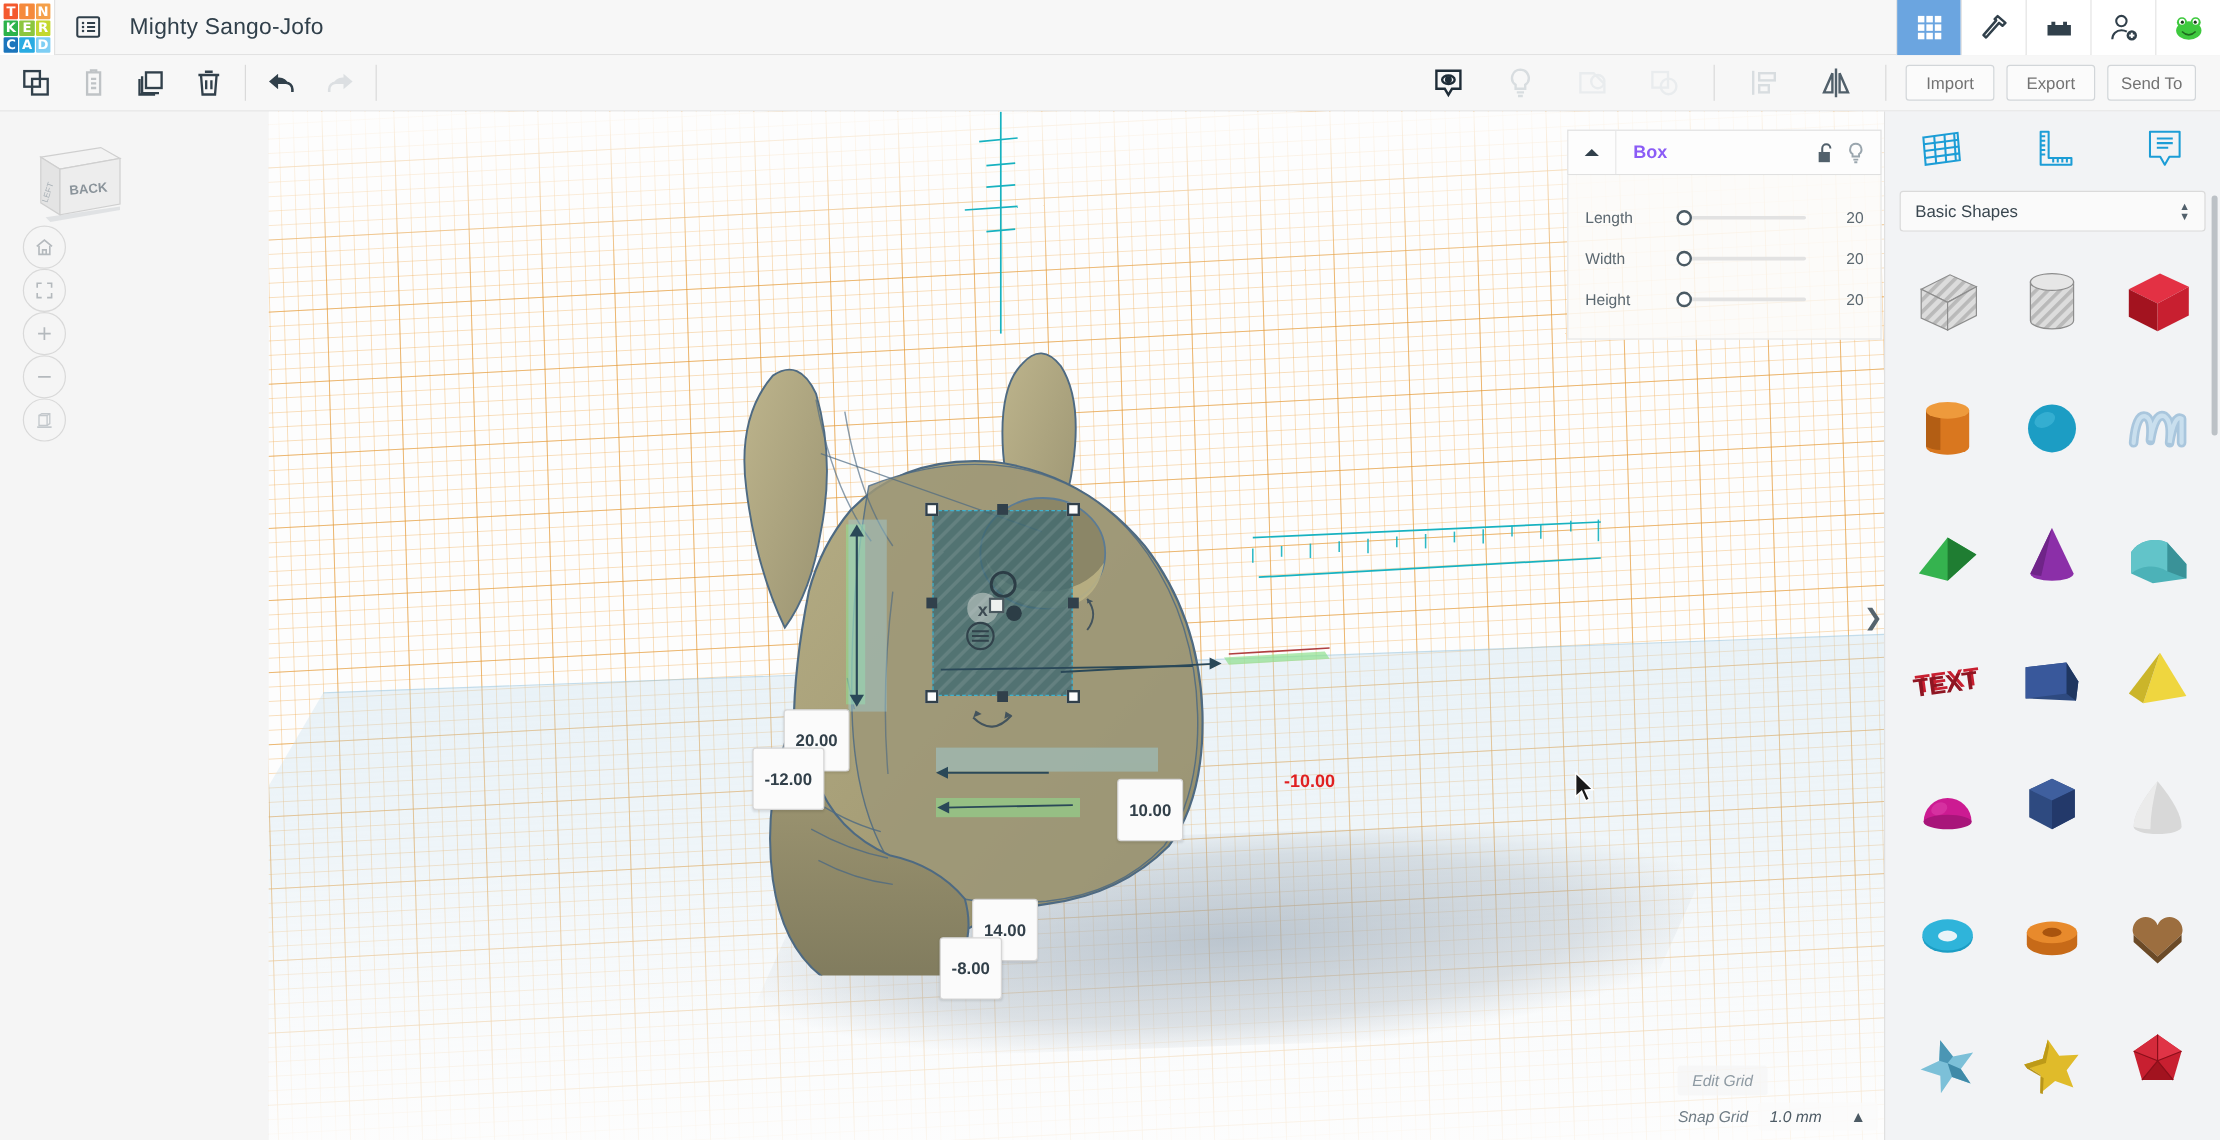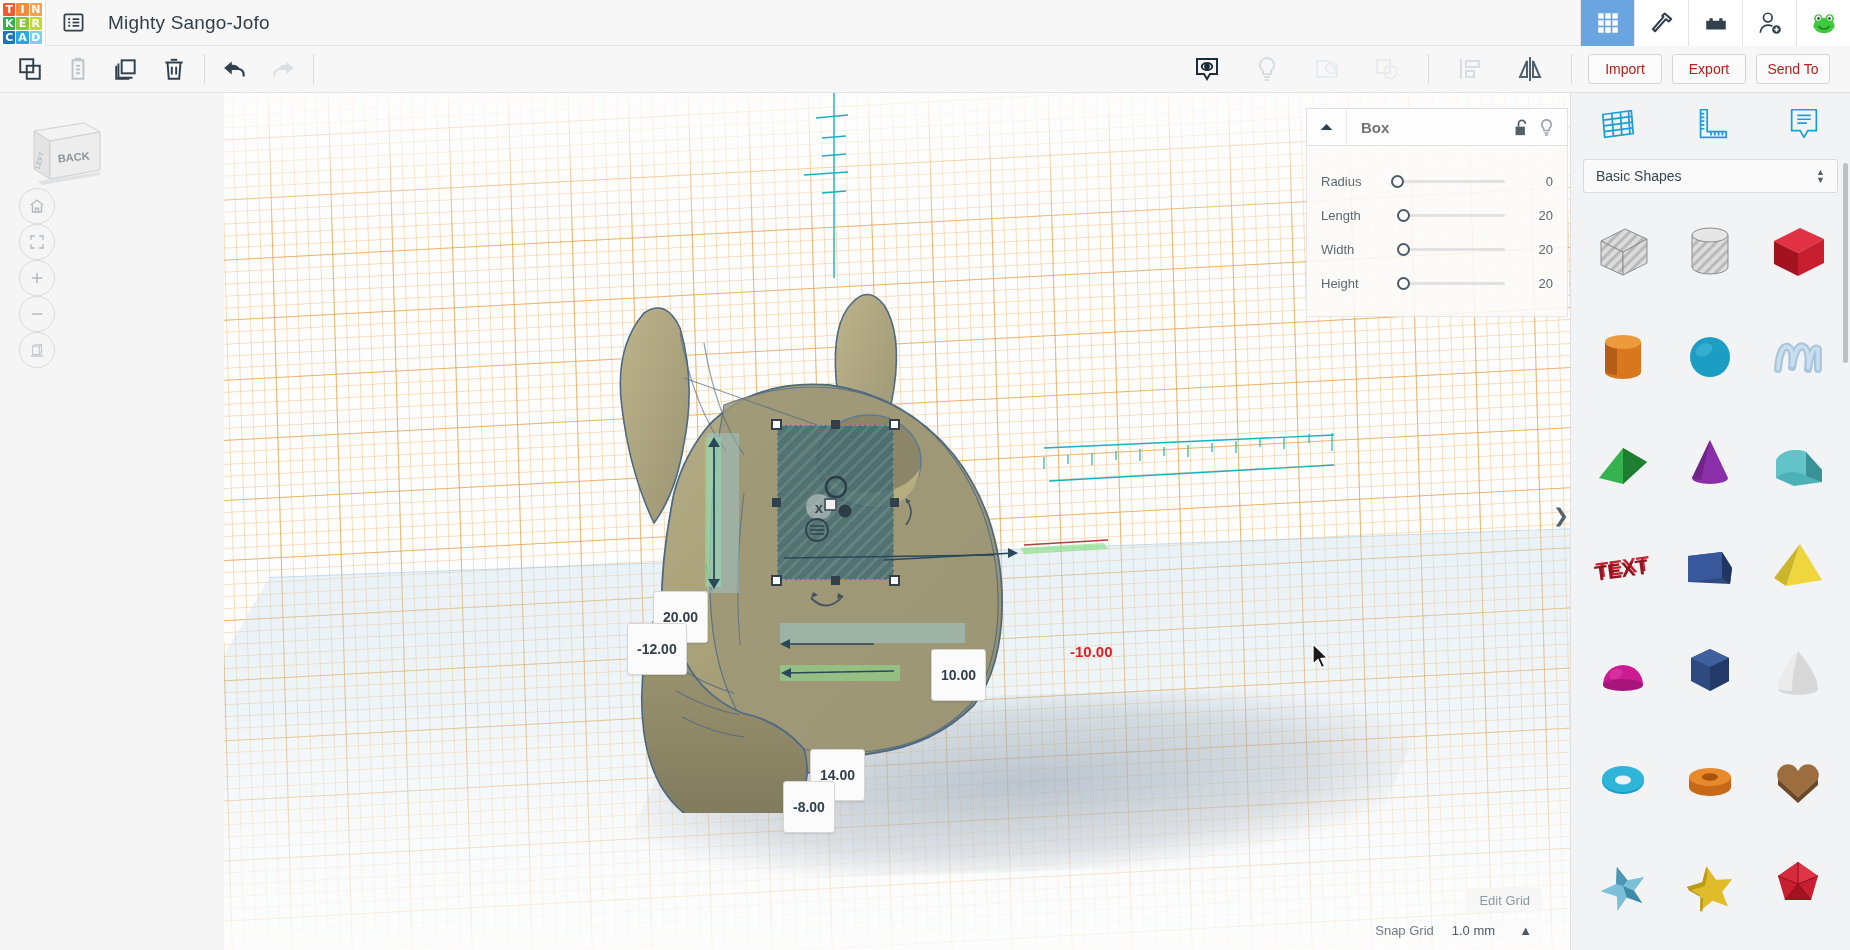--- a/index.html
+++ b/index.html
@@ -64,21 +64,21 @@
   }
   .t2r {
     width: 50px; height: 46px; display: flex; align-items: center; justify-content: center;
     cursor: pointer;
   }
   .t2r svg { width: 28px; height: 28px; }
   .t2r.disabled { opacity: .3; }
   .btn {
     height: 30px; min-width: 74px; padding: 0 2px;
     border: 1px solid #d2d6d9; border-radius: 3px; background: #fbfbfb;
-    color: #b91c1c; font-size: 14px; cursor: pointer;
+    color: #737373; font-size: 14px; cursor: pointer;
     display: flex; align-items: center; justify-content: center;
     font-family: "Liberation Sans", sans-serif;
   }
 
   
   #leftrail {
     position: absolute; left: 0; top: 93px; width: 224px; height: 857px;
     background: #f5f5f5;
   }
   #viewcube { position: absolute; left: 22px; top: 22px; width: 80px; height: 76px; }
@@ -161,21 +161,21 @@
   .handle-e {
     position: absolute; width: 9px; height: 9px; background: #31404b;
     cursor: ns-resize;
   }
   .hole-ind { position: absolute; }
 
   #cursor { position: absolute; left: 1088px; top: 550px; width: 18px; height: 26px; }
 
   
   #gridctl {
-    position: absolute; right: 28px; bottom: 8px; text-align: right;
+    position: absolute; right: 5px; bottom: 8px;  font-style: italic;
   }
   #edit-grid {
     display: inline-block; padding: 5px 12px; font-size: 13px; color: #8e9aa3;
     background: rgba(245,245,245,.72); border-radius: 3px; cursor: pointer;
   }
   #snap-row { display: flex; align-items: center; justify-content: flex-end; gap: 8px; margin-top: 6px; }
   #snap-label { font-size: 13px; color: #6f7c85; }
   #snap-value {
     display: flex; align-items: center; gap: 24px;
     padding: 4px 10px; font-size: 13px; color: #4c5a64;
@@ -195,21 +195,21 @@
     z-index: 5;
   }
   #prop-head {
     height: 38px; background: #fdfdfd; border: 1px solid #e0e0e0;
     display: flex; align-items: center;
   }
   #prop-collapse {
     width: 40px; height: 36px; display: flex; align-items: center; justify-content: center;
     border-right: 1px solid #e8e8e8; cursor: pointer;
   }
-  #prop-title { font-size: 15px; font-weight: bold; margin-left: 14px; color: #737373; }
+  #prop-title { font-size: 15px; font-weight: bold; margin-left: 14px; color: #8b5cf6; }
   #prop-head-icons { margin-left: auto; display: flex; gap: 8px; padding-right: 12px; }
   #prop-head-icons span { cursor: pointer; display:flex; }
   #prop-body {
     background: rgba(252,251,248,.88); border: 1px solid #e6e6e6; border-top: none;
     padding: 18px 0 16px;
   }
   #material-row { display: flex; justify-content: center; gap: 56px; margin-bottom: 26px; }
   .mat { text-align: center; cursor: pointer; }
   .mat .swatch {
     width: 42px; height: 42px; border-radius: 50%; margin: 0 auto 8px;
@@ -692,28 +692,20 @@
           <path d="M10 2a5.5 5.5 0 00-3.2 10v2.5h6.4V12A5.5 5.5 0 0010 2z"></path>
           <path d="M7.6 17.5h4.8M8.5 20h3"></path>
         </svg>
       </span>
     </div>
   </div>
 
   <div id="prop-body">
 
     <div class="prop-row">
-      <span class="name">Radius</span>
-      <span class="track">
-        <span class="rail"></span>
-          <span class="knob" style="left:2px"></span>
-      </span>
-      <span class="val">0</span>
-    </div>
-    <div class="prop-row">
       <span class="name">Length</span>
       <span class="track">
         <span class="rail"></span>
           <span class="knob" style="left:8px"></span>
       </span>
       <span class="val">20</span>
     </div>
     <div class="prop-row">
       <span class="name">Width</span>
       <span class="track">

